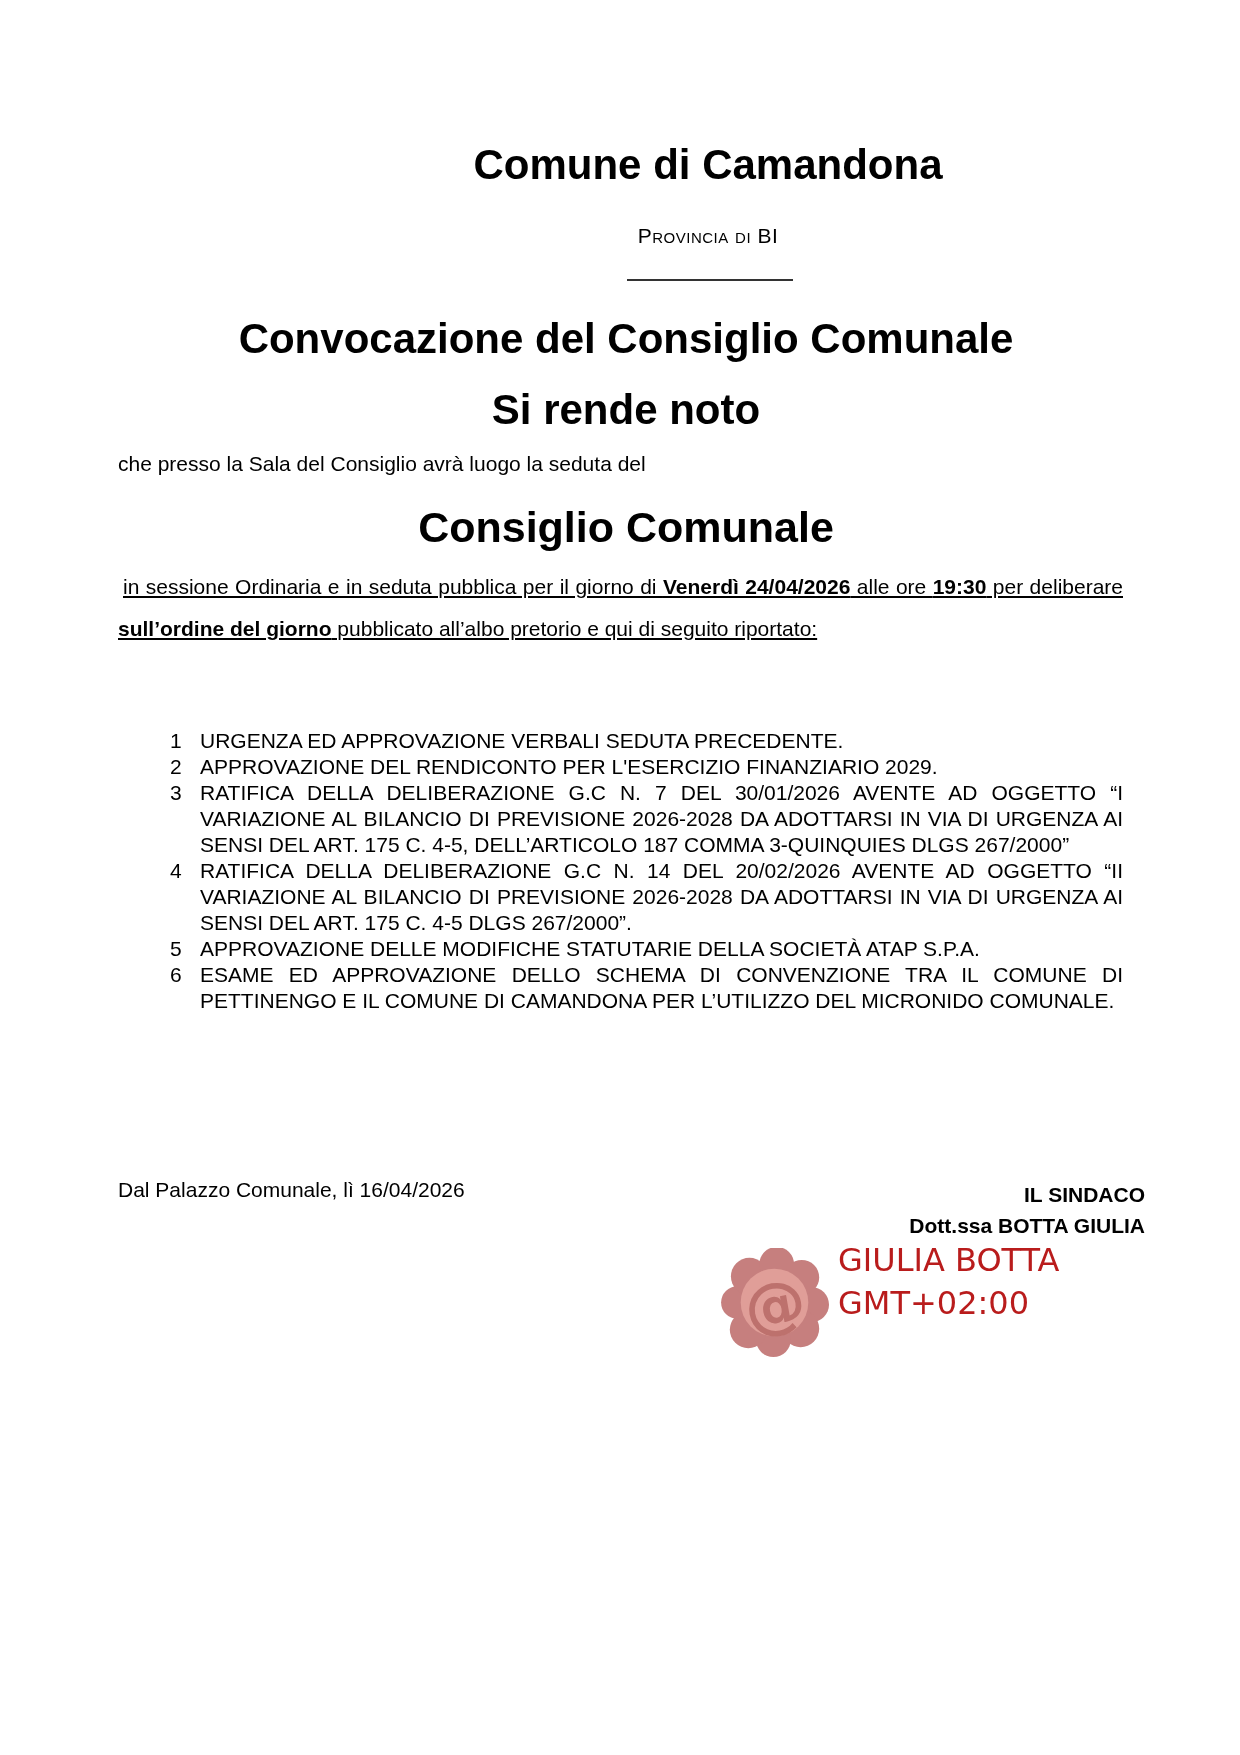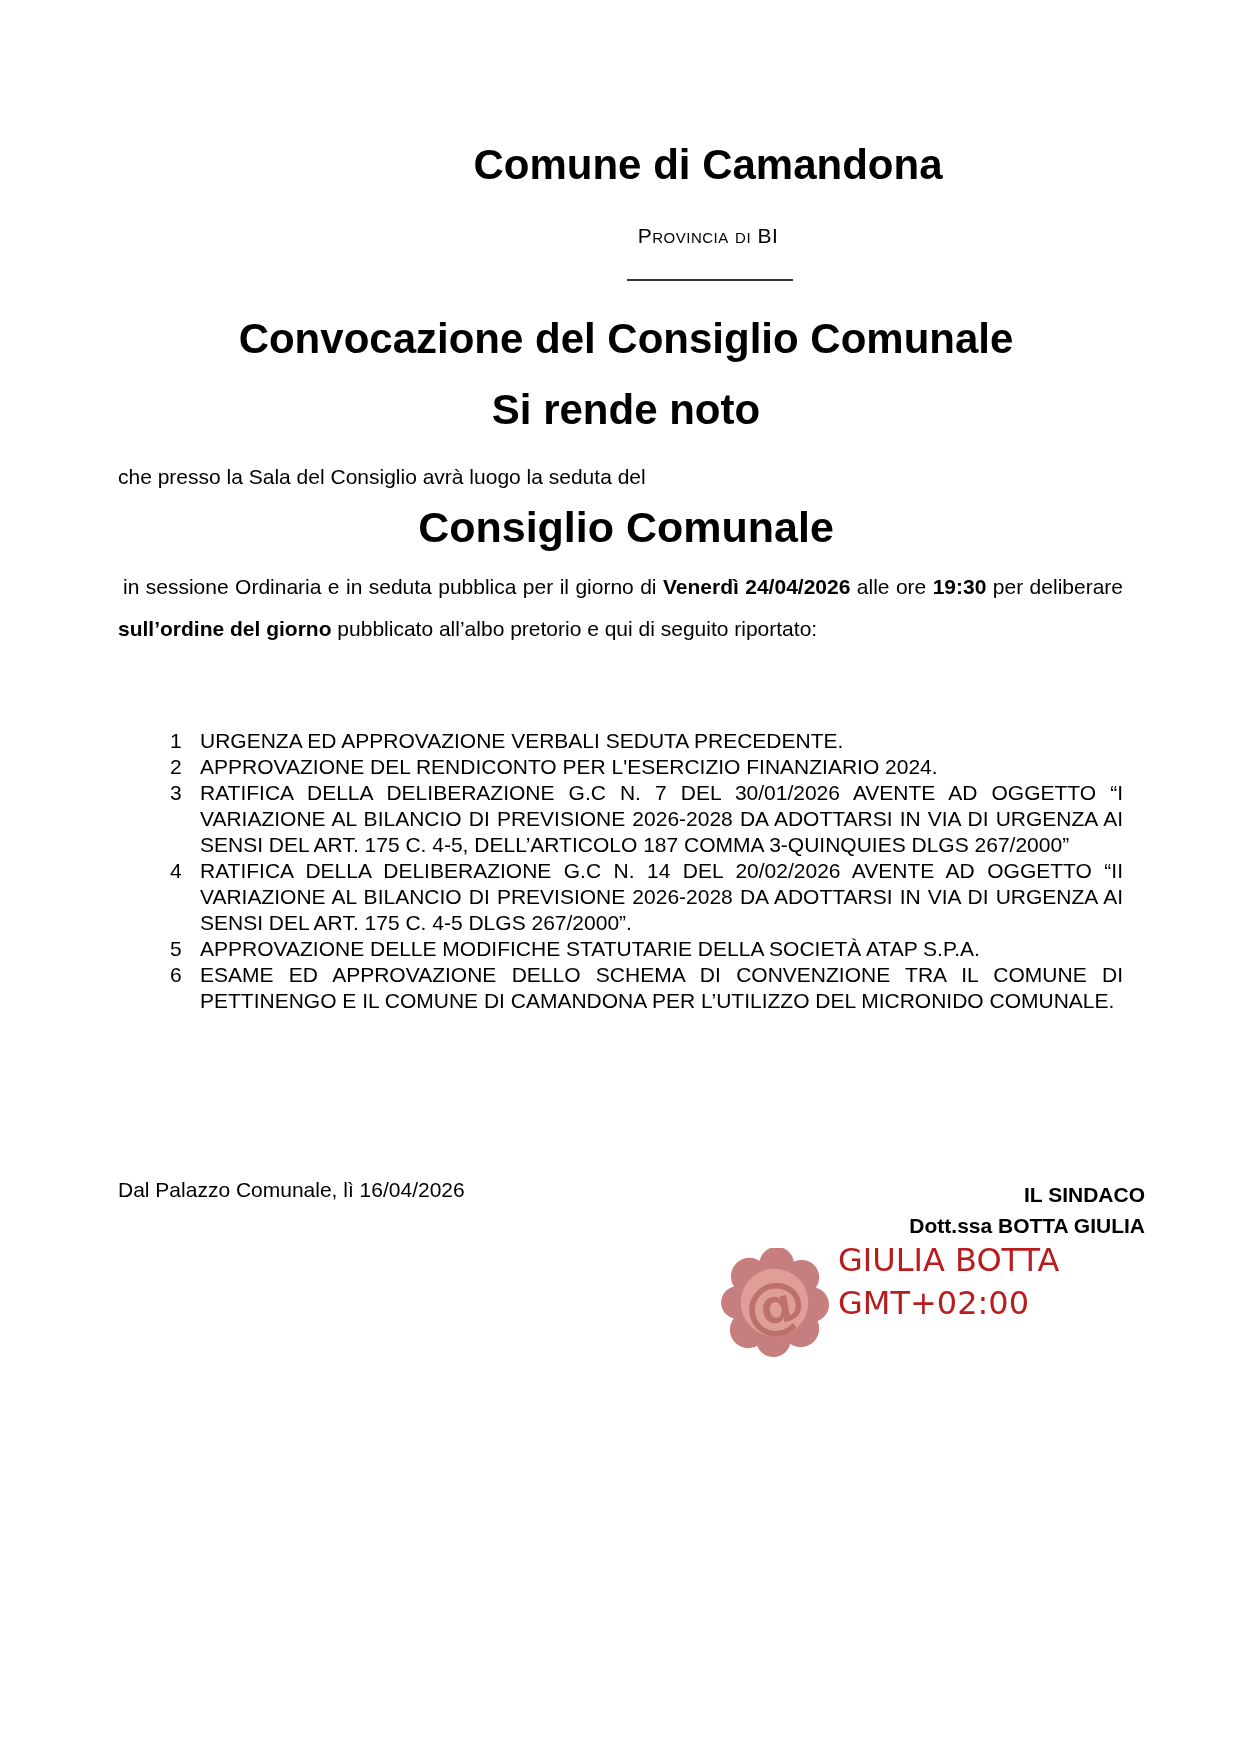--- a/index.html
+++ b/index.html
@@ -33,33 +33,34 @@
     top:314px;left:6px;width:1240px;
     text-align:center;
     font-size:42px;font-weight:bold;line-height:1.2;
   }
   .h-sirende{
     top:385px;left:6px;width:1240px;
     text-align:center;
     font-size:42px;font-weight:bold;line-height:1.2;
   }
   .intro{
-    top:462px;left:118px;width:1005px;
+    top:449px;left:118px;width:1005px;
     font-size:21px;line-height:30px;
   }
   .h-consiglio{
     top:502px;left:6px;width:1240px;
     text-align:center;
     font-size:43px;font-weight:bold;line-height:1.2;
   }
   .session{
     top:566px;left:118px;width:1005px;
     font-size:21px;line-height:42px;
     text-align:justify;text-align-last:left;
     text-indent:5px;
+    text-decoration:underline;
   }
   .session b{font-weight:bold;}
   .agenda{
     top:728px;left:170px;width:953px;
     margin:0;padding:0;list-style:none;
     font-size:21px;line-height:26px;
   }
   .agenda li{
     position:relative;
     padding-left:30px;
@@ -110,21 +111,21 @@
 
   <p class="abs session" style="margin:0;"><span>in sessione Ordinaria e in seduta pubblica per il giorno di </span><b>Venerdì 24/04/2026</b><span> alle ore </span><b>19:30</b><span> per deliberare </span><b>sull’ordine del giorno</b><span> pubblicato all’albo pretorio e qui di seguito riportato:</span></p>
 
   <ol class="abs agenda">
     <li>
       <span class="num">1</span>
       <span>URGENZA ED APPROVAZIONE VERBALI SEDUTA PRECEDENTE.</span>
     </li>
     <li>
       <span class="num">2</span>
-      <span>APPROVAZIONE DEL RENDICONTO PER L'ESERCIZIO FINANZIARIO 2024.</span>
+      <span>APPROVAZIONE DEL RENDICONTO PER L'ESERCIZIO FINANZIARIO 2029.</span>
     </li>
     <li>
       <span class="num">3</span>
       <span>RATIFICA DELLA DELIBERAZIONE G.C N. 7 DEL 30/01/2026 AVENTE AD OGGETTO “I VARIAZIONE AL BILANCIO DI PREVISIONE 2026-2028 DA ADOTTARSI IN VIA DI URGENZA AI SENSI DEL ART. 175 C. 4-5, DELL’ARTICOLO 187 COMMA 3-QUINQUIES DLGS 267/2000”</span>
     </li>
     <li>
       <span class="num">4</span>
       <span>RATIFICA DELLA DELIBERAZIONE G.C N. 14 DEL 20/02/2026 AVENTE AD OGGETTO “II VARIAZIONE AL BILANCIO DI PREVISIONE 2026-2028 DA ADOTTARSI IN VIA DI URGENZA AI SENSI DEL ART. 175 C. 4-5 DLGS 267/2000”.</span>
     </li>
     <li>

